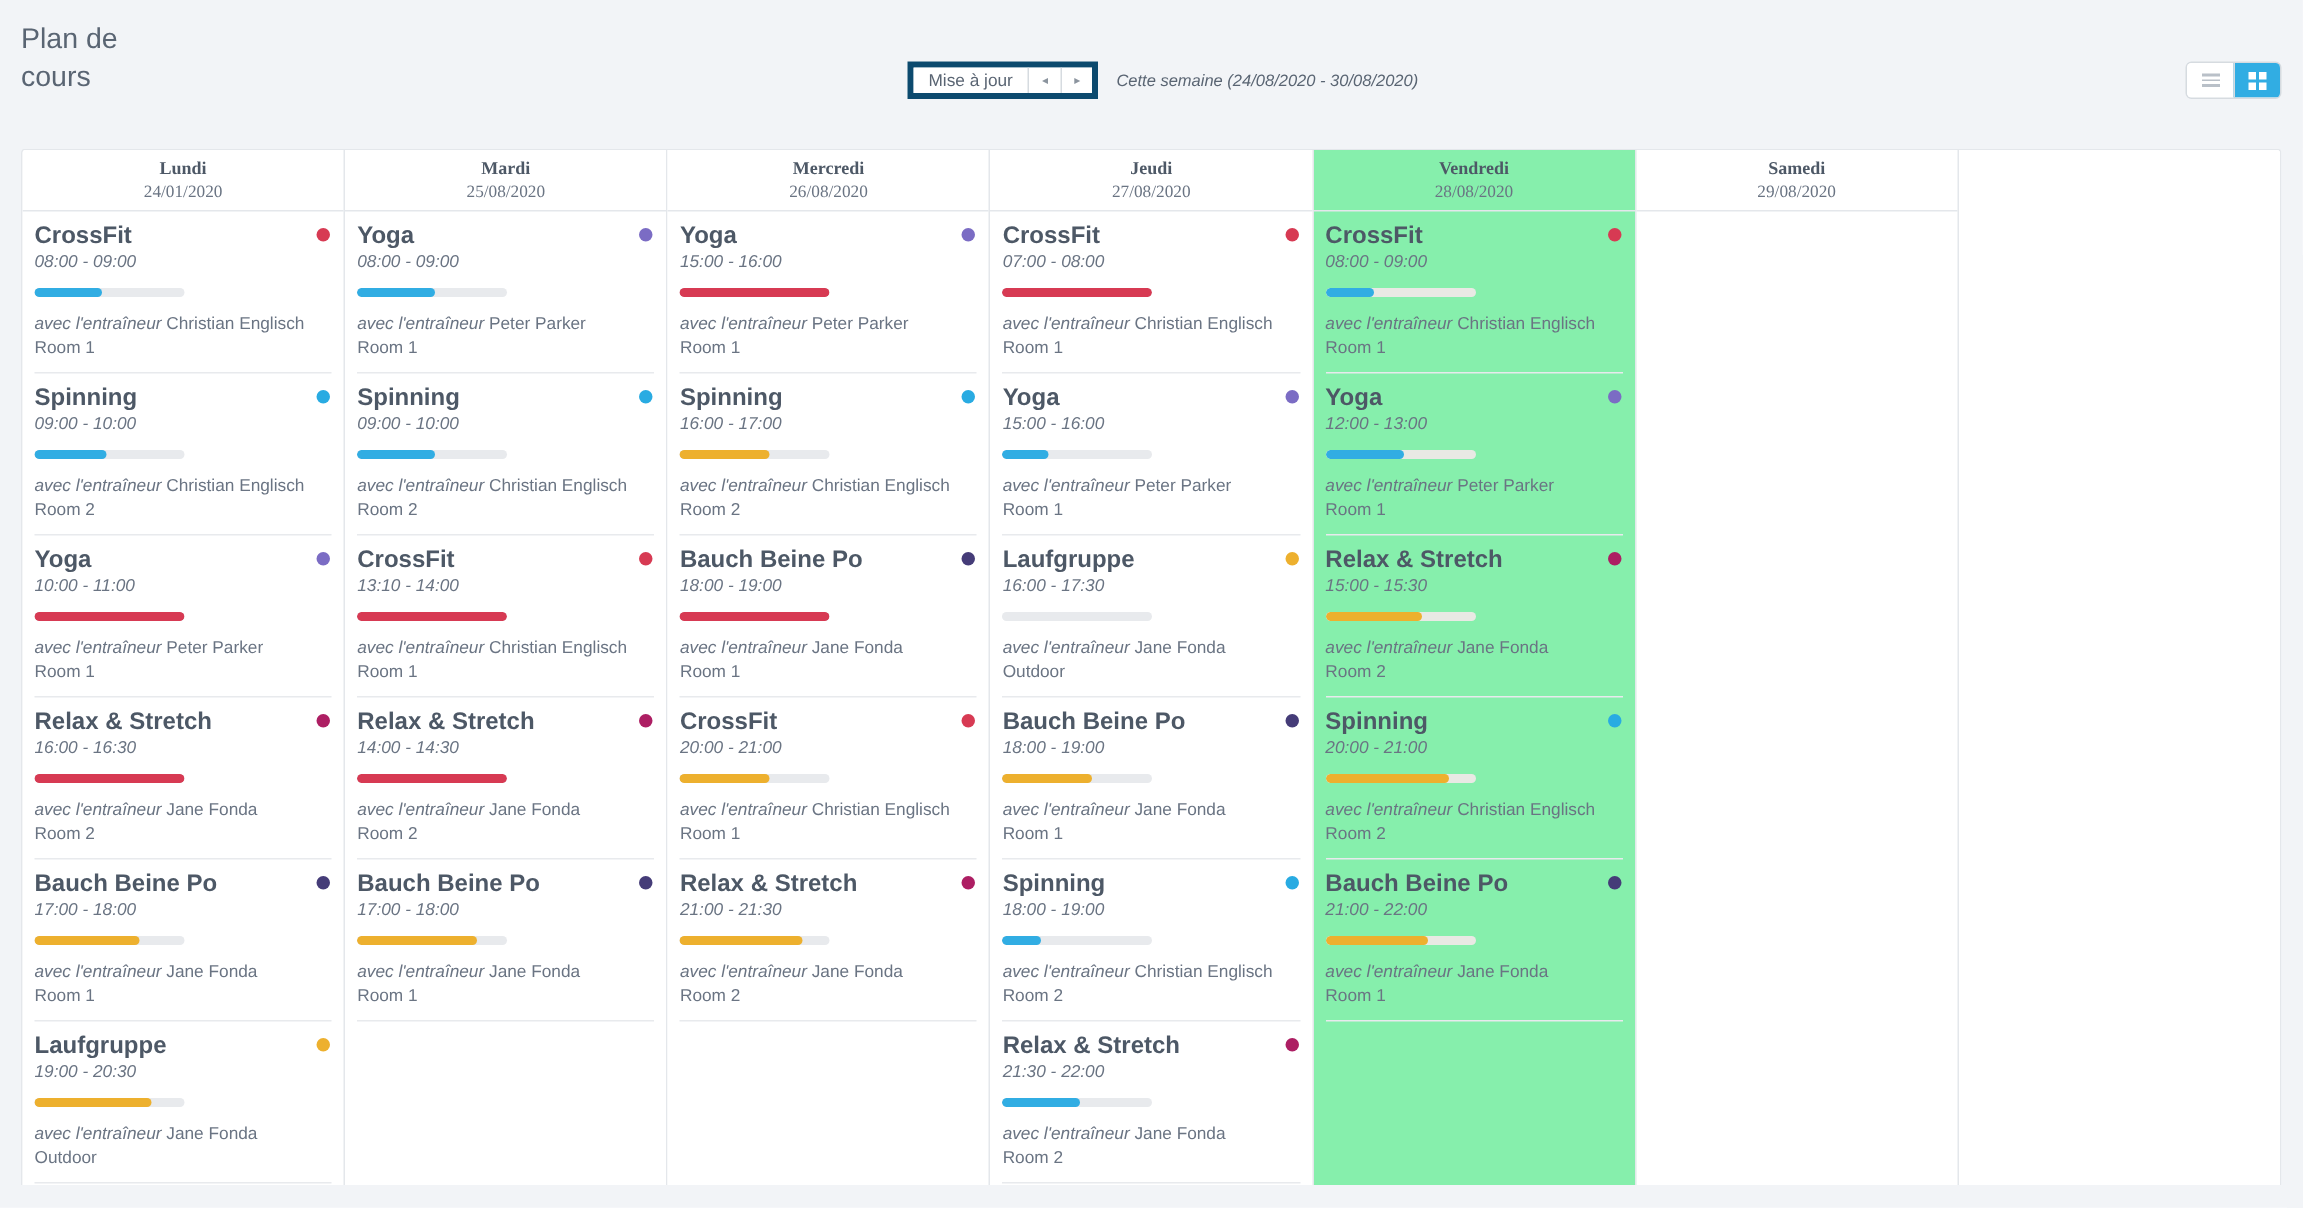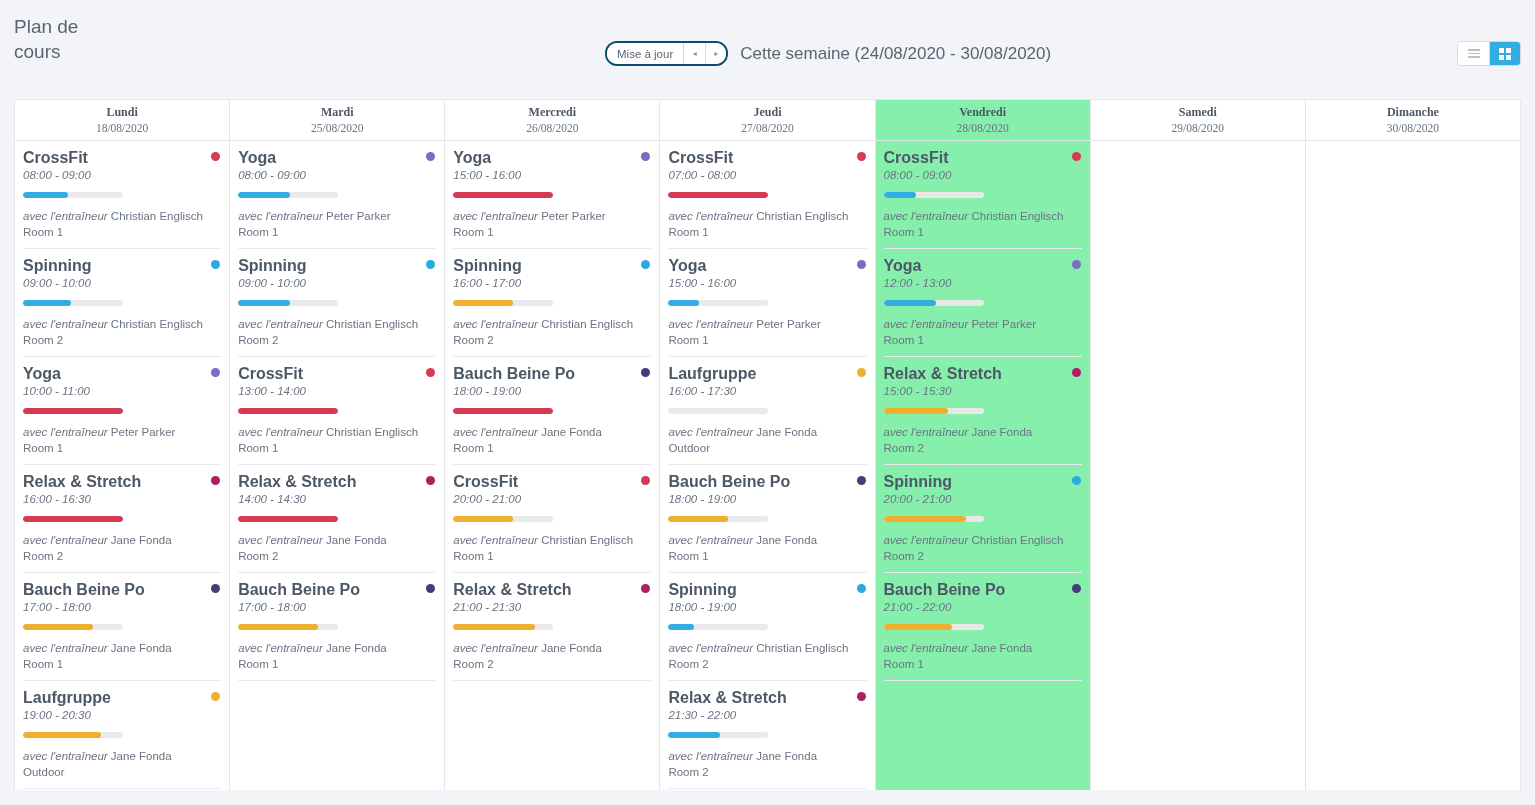--- a/index.html
+++ b/index.html
@@ -29,22 +29,22 @@
   }
   .toolbar-center {
     position: absolute;
     left: 605px; top: 41px;
     display: flex;
     align-items: center;
   }
   .btn-group {
     display: flex;
     align-items: stretch;
-    border: 2px solid #0c4a6e;
-    border-radius: 12px;
+    border: 4px solid #0c4a6e;
+    border-radius: 0;
     background: #fff;
     overflow: hidden;
     height: 25px;
   }
   .btn-update {
     display: flex; align-items: center; justify-content: center;
     padding: 0 10px;
     font-size: 11.5px;
     color: #5a6573;
     background: #fff;
@@ -56,23 +56,24 @@
     display: flex; align-items: center; justify-content: center;
     width: 21px;
     background: #fff;
     cursor: pointer;
     color: #8b949e;
     font-size: 8px;
   }
   .btn-nav + .btn-nav { border-left: 1px solid #d6dbe0; }
   .week-label {
     margin-left: 12px;
-    font-size: 17px;
+    font-size: 11px;
     color: #5a6573;
     white-space: nowrap;
+    font-style: italic;
   }
 
   .view-toggle {
     position: absolute;
     right: 14px; top: 41px;
     display: flex;
     border-radius: 4px;
     overflow: hidden;
     border: 1px solid #d6dbe0;
     height: 25px;
@@ -235,21 +236,21 @@
           </span>
       </div>
     </div>
 
   </div>
 
   <div class="calendar">
       <div class="day-col">
         <div class="day-head">
           <div class="day-name">Lundi</div>
-          <div class="day-date">18/08/2020</div>
+          <div class="day-date">24/01/2020</div>
         </div>
         <div class="day-body">
           <div class="event">
             <div class="ev-title">CrossFit</div>
             <div class="ev-time">08:00 - 09:00</div>
             <span class="ev-dot" style="background: rgb(215, 58, 83);"></span>
             <div class="ev-bar">
               <i style="width: 45%; background: rgb(49, 173, 227);"></i>
             </div>
             <div class="ev-meta"><em>avec l'entraîneur</em><span> Christian Englisch</span></div>
@@ -328,21 +329,21 @@
             <div class="ev-time">09:00 - 10:00</div>
             <span class="ev-dot" style="background: rgb(41, 171, 226);"></span>
             <div class="ev-bar">
               <i style="width: 52%; background: rgb(49, 173, 227);"></i>
             </div>
             <div class="ev-meta"><em>avec l'entraîneur</em><span> Christian Englisch</span></div>
             <div class="ev-room">Room 2</div>
           </div>
           <div class="event">
             <div class="ev-title">CrossFit</div>
-            <div class="ev-time">13:00 - 14:00</div>
+            <div class="ev-time">13:10 - 14:00</div>
             <span class="ev-dot" style="background: rgb(215, 58, 83);"></span>
             <div class="ev-bar">
               <i style="width: 100%; background: rgb(215, 58, 83);"></i>
             </div>
             <div class="ev-meta"><em>avec l'entraîneur</em><span> Christian Englisch</span></div>
             <div class="ev-room">Room 1</div>
           </div>
           <div class="event">
             <div class="ev-title">Relax &amp; Stretch</div>
             <div class="ev-time">14:00 - 14:30</div>
@@ -550,21 +551,17 @@
         </div>
       </div>
       <div class="day-col">
         <div class="day-head">
           <div class="day-name">Samedi</div>
           <div class="day-date">29/08/2020</div>
         </div>
         <div class="day-body"></div>
       </div>
       <div class="day-col">
-        <div class="day-head">
-          <div class="day-name">Dimanche</div>
-          <div class="day-date">30/08/2020</div>
-        </div>
         <div class="day-body"></div>
       </div>
     </div>
 
 </div>
 
 </body></html>

